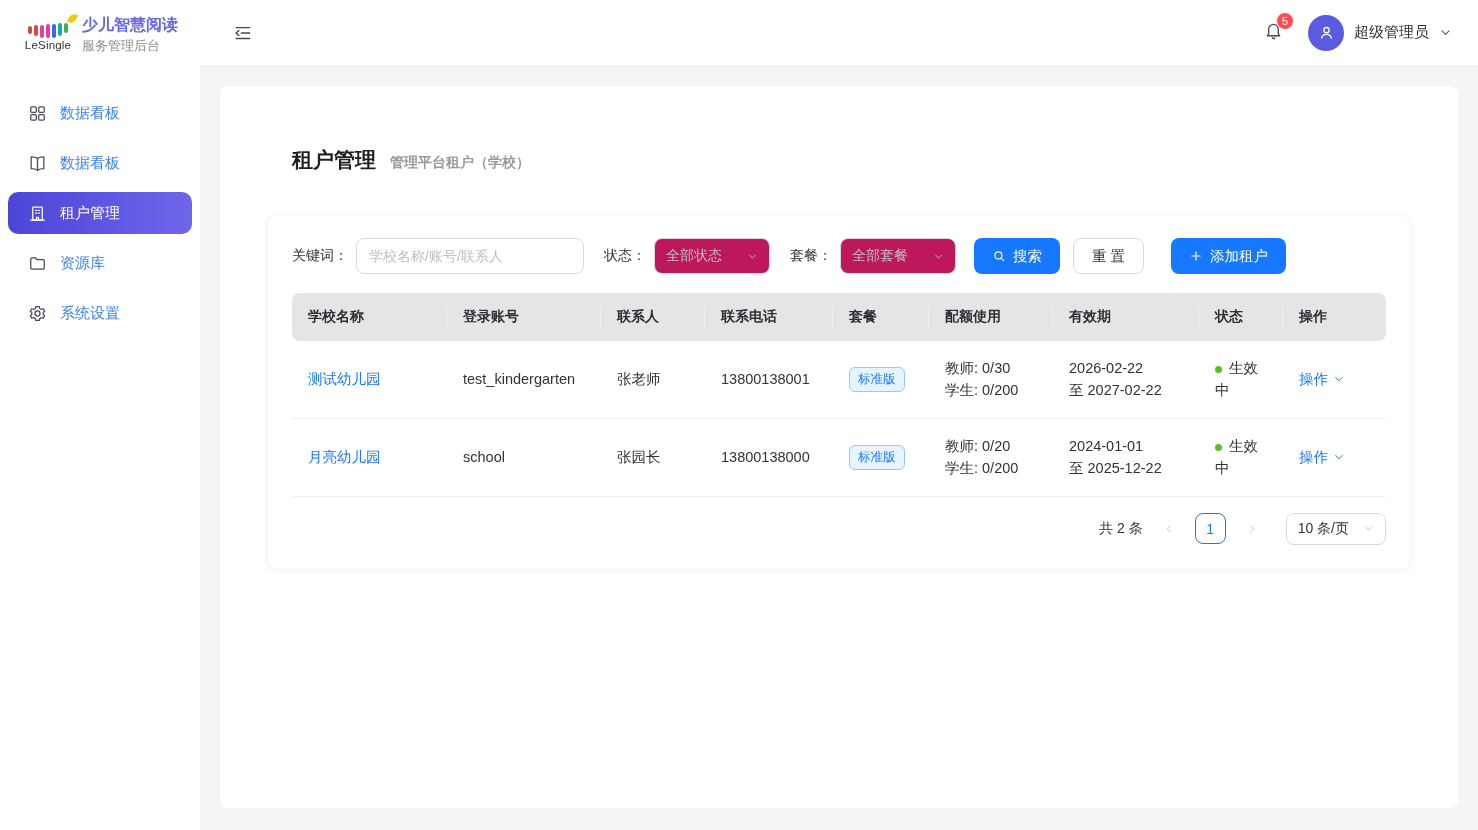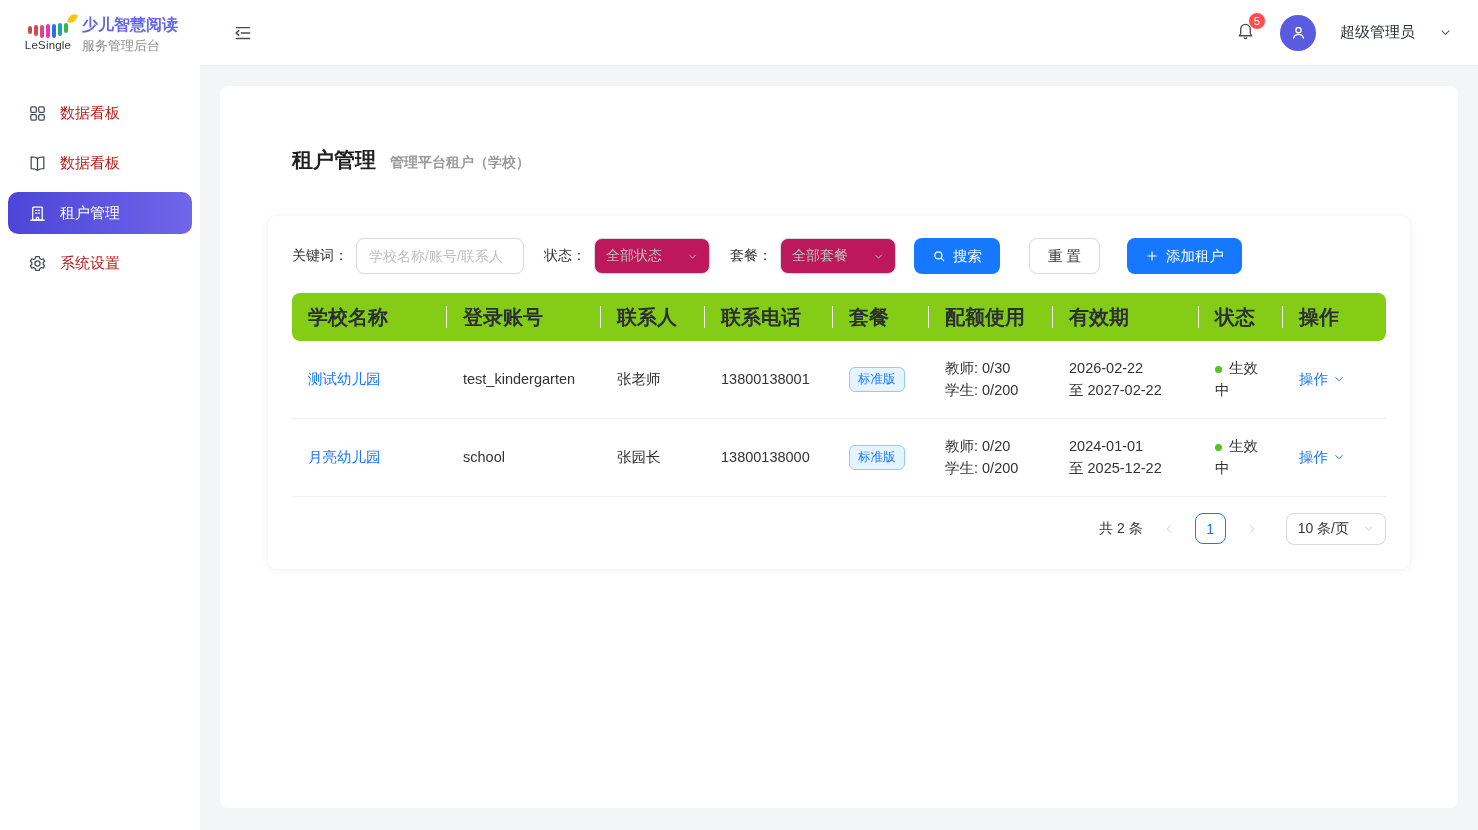--- a/index.html
+++ b/index.html
@@ -20,41 +20,41 @@
   .logo-bars span:nth-child(6){ height:13px; background:#18a89c; transform:translateY(-2px);}
   .logo-bars span:nth-child(7){ height:10px; background:#35b54a; transform:translateY(-5px);}
   .logo-leaf { position:absolute; right:-7px; top:-7px; width:7px; height:11px; background:#f5c518;
     border-radius:6px 1px 6px 1px; transform:rotate(30deg); }
   .logo-text { font-size:11.5px; color:#333; letter-spacing:.2px; margin-top:1px; }
   .brand-title { font-size:16px; font-weight:bold; color:#6366e9; line-height:1.3; }
   .brand-sub { font-size:13px; color:#8c8c8c; margin-top:2px; }
 
   .menu { padding:22px 8px 0; }
   .menu-item { height:42px; margin-bottom:8px; display:flex; align-items:center; gap:13px;
-    padding-left:20px; border-radius:10px; font-size:15px; color:#b91c1c; cursor:pointer; }
+    padding-left:20px; border-radius:10px; font-size:15px; color:#3b82f6; cursor:pointer; }
   .menu-item svg { width:19px; height:19px; stroke:#454b54; stroke-width:1.6; fill:none;
     stroke-linecap:round; stroke-linejoin:round; flex:none; }
   .menu-item.active { background:linear-gradient(90deg,#4c45d8,#6f66e9); color:#fff; }
   .menu-item.active svg { stroke:#fff; }
 
   
   .topbar { position:fixed; left:200px; top:0; right:0; height:66px; background:#fff;
     border-bottom:1px solid #eef0f2; display:flex; align-items:center;
     justify-content:space-between; padding:0 26px 0 33px; z-index:5; }
   .collapse-btn { width:26px; height:26px; cursor:pointer; display:flex; align-items:center; }
   .collapse-btn svg { width:20px; height:20px; stroke:#454b54; stroke-width:1.7; fill:none;
     stroke-linecap:round; stroke-linejoin:round; }
   .topbar-right { display:flex; align-items:center; gap:18px; }
   .bell-wrap { position:relative; cursor:pointer; margin-right:6px; }
   .bell-wrap svg { width:21px; height:21px; stroke:#454b54; stroke-width:1.5; fill:none;
     stroke-linecap:round; stroke-linejoin:round; }
   .badge { position:absolute; top:-8px; right:-10px; min-width:18px; height:18px; background:#ff4d4f;
     color:#fff; font-size:11.5px; border-radius:9px; display:flex; align-items:center;
     justify-content:center; padding:0 4px; border:1px solid #fff; }
-  .user-menu { display:flex; align-items:center; gap:24px; cursor:pointer; }
+  .user-menu { display:flex; align-items:center; gap:10px; cursor:pointer; }
   .avatar { width:36px; height:36px; border-radius:50%; background:#5a5be0; display:flex;
     align-items:center; justify-content:center; }
   .avatar svg { width:19px; height:19px; stroke:#fff; stroke-width:1.7; fill:none;
     stroke-linecap:round; stroke-linejoin:round; }
   .user-name { font-size:15px; color:#2b2f36; }
   .chev { width:13px; height:13px; stroke:#555; stroke-width:2; fill:none;
     stroke-linecap:round; stroke-linejoin:round; }
 
   
   .main { margin-left:200px; padding:86px 20px 0; }
@@ -62,42 +62,42 @@
   .title-row { display:flex; align-items:baseline; gap:14px; margin-left:24px; }
   .page-title { font-size:21px; font-weight:bold; color:#1f1f1f; }
   .page-sub { font-size:14px; color:#9a9a9a;font-weight:bold; }
 
   .panel { margin-top:42px; background:#fff; border-radius:8px; padding:22px 24px 24px;
     box-shadow:0 1px 10px rgba(15,34,67,.06), 0 0 1px rgba(15,34,67,.08); }
 
   
   .filter-bar { display:flex; align-items:center; }
   .f-label { font-size:14px; color:#333; margin-right:8px; white-space:nowrap; }
-  .f-input { width:168px; height:36px; border:1px solid #d9d9d9; border-radius:8px;
+  .f-input { width:228px; height:36px; border:1px solid #d9d9d9; border-radius:8px;
     padding:0 12px; font-size:14px; color:#333; outline:none;
     font-family:"Liberation Sans","DejaVu Sans",sans-serif; }
   .f-input::placeholder { color:#bfbfbf; }
   .f-select { width:116px; height:36px; border:1px solid #d9d9d9; border-radius:8px;
     display:flex; align-items:center; justify-content:space-between; padding:0 11px;
     font-size:14px; color:#bfbfbf; cursor:pointer; background:#be185d; }
   .f-select svg { width:11px; height:11px; stroke:#bfbfbf; stroke-width:2; fill:none;
     stroke-linecap:round; stroke-linejoin:round; }
   .gap20 { margin-left:20px; }
   .btn { height:36px; border-radius:8px; display:inline-flex; align-items:center; gap:7px;
     font-size:14.5px; padding:0 18px; cursor:pointer; border:none; white-space:nowrap;
     font-family:"Liberation Sans","DejaVu Sans",sans-serif; }
   .btn svg { width:14px; height:14px; stroke:#fff; stroke-width:2; fill:none;
     stroke-linecap:round; stroke-linejoin:round; }
   .btn-primary { background:#1677ff; color:#fff; }
   .btn-default { background:#fff; color:#333; border:1px solid #d9d9d9; }
-  .ml18 { margin-left:18px; } .ml13 { margin-left:29px; } .ml19 { margin-left:27px; }
+  .ml18 { margin-left:18px; } .ml13 { margin-left:13px; } .ml19 { margin-left:27px; }
 
   
   table { width:100%; border-collapse:collapse; margin-top:19px; table-layout:fixed; }
-  thead th { background:#84cc16; height:48px; text-align:left; padding:0 16px; font-size:20px;
+  thead th { background:#e5e5e5; height:48px; text-align:left; padding:0 16px; font-size:14px;
     font-weight:bold; color:#2b2f36; position:relative; }
   thead th:first-child { border-top-left-radius:8px; border-bottom-left-radius:8px; }
   thead th:last-child { border-top-right-radius:8px; border-bottom-right-radius:8px; }
   thead th:not(:last-child)::after { content:""; position:absolute; right:0; top:13px;
     width:1px; height:22px; background:#f0f0f0; }
   tbody td { padding:16px; border-bottom:1px solid #f0f0f0; font-size:14.5px; color:#333;
     vertical-align:middle; line-height:1.55; }
   .link { color:#1677ff; cursor:pointer; text-decoration:none; }
   .tag { display:inline-block; padding:2px 8px; font-size:12.5px; color:#1677ff;
     background:#e6f4ff; border:1px solid #91caff; border-radius:6px; line-height:1.5; }
@@ -164,20 +164,26 @@
         </svg>
       <span>数据看板</span>
     </div>
     <div class="menu-item active">
       <svg viewBox="0 0 24 24">
           <rect x="6" y="4" width="12" height="16.5" rx="1"></rect>
           <path d="M9.5 8h1.6M13 8h1.6M9.5 11.5h1.6M13 11.5h1.6M10.7 20.5v-3.5h2.6v3.5"></path>
           <path d="M3.5 20.5h17"></path>
         </svg>
       <span>租户管理</span>
+    </div>
+    <div class="menu-item">
+      <svg viewBox="0 0 24 24">
+          <path d="M3.5 6.3a1.3 1.3 0 0 1 1.3-1.3h4.7l2 2.2h7.7a1.3 1.3 0 0 1 1.3 1.3v9.2a1.3 1.3 0 0 1-1.3 1.3H4.8a1.3 1.3 0 0 1-1.3-1.3z"></path>
+        </svg>
+      <span>资源库</span>
     </div>
     <div class="menu-item">
       <svg viewBox="0 0 24 24">
           <circle cx="12" cy="12" r="3.2"></circle>
           <path d="M19.2 13.3c.05-.43.08-.86.08-1.3s-.03-.87-.08-1.3l1.9-1.45-1.9-3.25-2.2.95a7.6 7.6 0 0 0-2.25-1.3L14.3 3.3H9.7l-.45 2.35c-.82.3-1.58.74-2.25 1.3l-2.2-.95-1.9 3.25L4.8 10.7c-.05.43-.08.86-.08 1.3s.03.87.08 1.3l-1.9 1.45 1.9 3.25 2.2-.95c.67.56 1.43 1 2.25 1.3l.45 2.35h4.6l.45-2.35c.82-.3 1.58-.74 2.25-1.3l2.2.95 1.9-3.25z"></path>
         </svg>
       <span>系统设置</span>
     </div>
   </div>
 </div>

